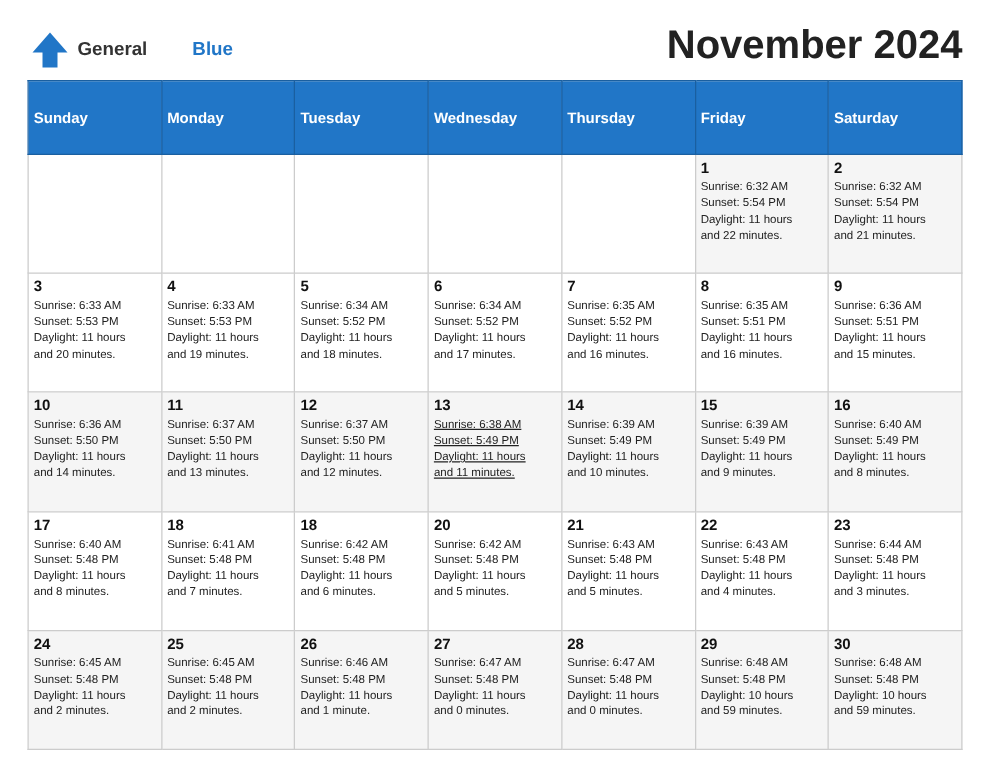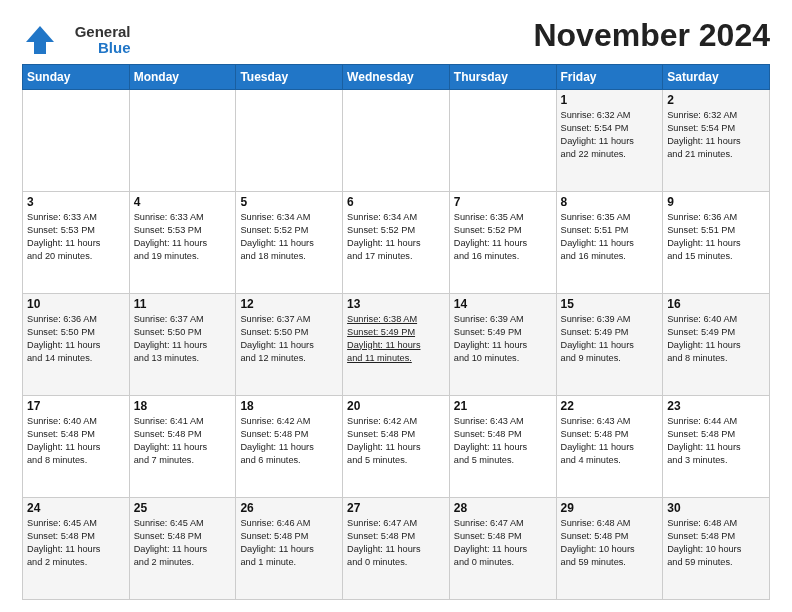--- a/index.html
+++ b/index.html
@@ -24,23 +24,22 @@
       margin-bottom: 6px;
     }
     .logo {
       display: flex;
       align-items: center;
       gap: 4px;
       margin-top: 4px;
     }
     .logo-text {
       display: flex;
-      flex-direction: column;
+      flex-direction: row;
       line-height: 1.1;
-      text-align: right;
     }
     .logo-general {
       font-size: 15px;
       font-weight: bold;
       color: #333;
     }
     .logo-blue {
       font-size: 15px;
       font-weight: bold;
       color: #2176c7;
@@ -69,21 +68,21 @@
       border: 1px solid #ccc;
       border-collapse: collapse;
       width: 100%;
       table-layout: fixed;
     }
     .calendar thead th {
       background: #2176c7;
       color: #fff;
       font-size: 12px;
       font-weight: bold;
-      padding: 5px 4px;
+      padding: 22px 4px;
       text-align: left;
       border: 1px solid #1a5fa0;
     }
     .calendar tbody td {
       border: 1px solid #ccc;
       vertical-align: top;
       padding: 3px 4px 3px 4px;
       font-size: 9.5px;
       color: #222;
       height: 88px;

